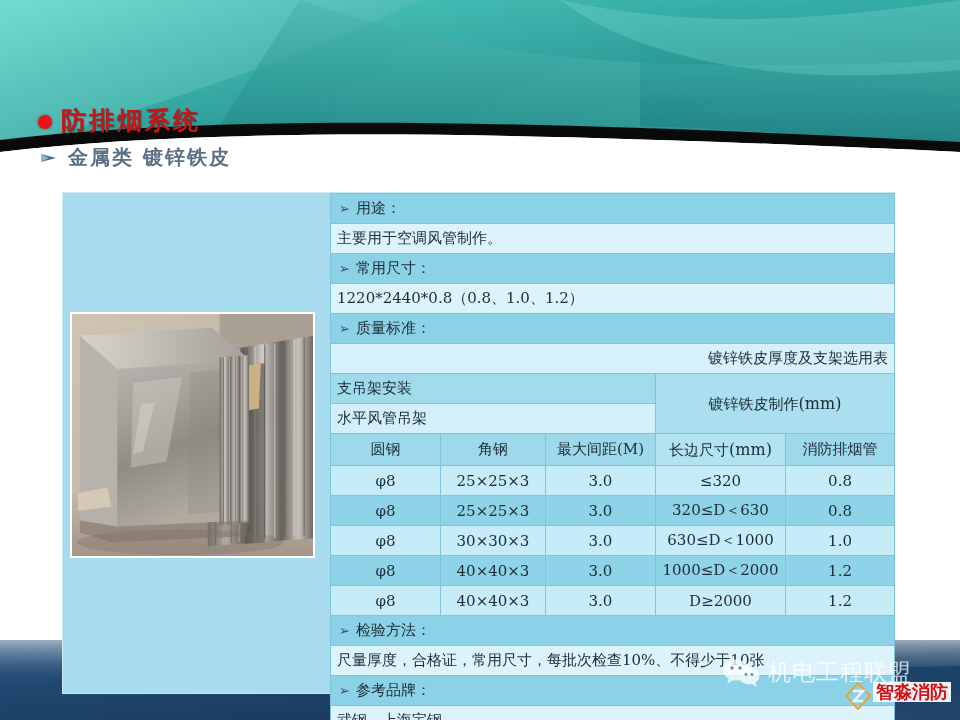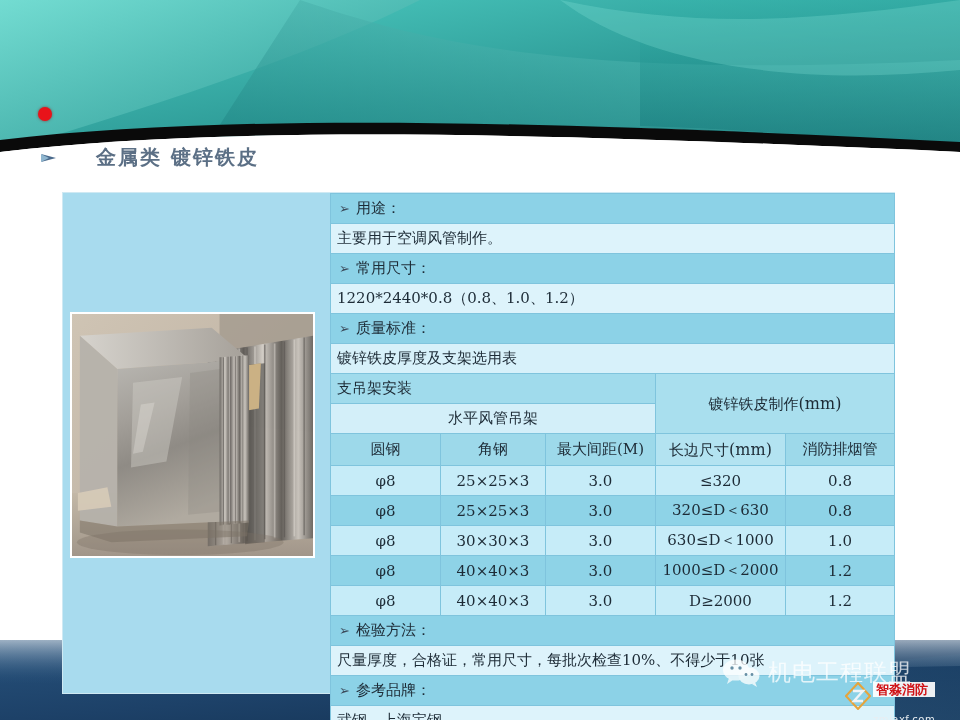--- a/index.html
+++ b/index.html
@@ -71,21 +71,20 @@
     width: 18px; height: 14px;
     flex: 0 0 auto;
   }
   .subtitle-text {
     font-family: "DejaVu Serif", "Liberation Serif", serif;
     font-size: 20px;
     font-weight: bold;
     letter-spacing: 2px;
     color: #5b6f85;
     white-space: nowrap;
-    margin-left: 28px;
   }
 
   
   .panel {
     position: absolute;
     left: 62px;
     top: 192px;
     width: 833px;
     height: 502px;
     background: #a8dbee;
@@ -143,31 +142,31 @@
   td.colhdr {
     background: #9dd9ea;
     text-align: center;
     font-size: 15px;
     height: 32px;
   }
   td.colhdr.alt { background: #b3e3f1; }
   td.center { text-align: center; }
   td.title-cell {
     background: #d7f1fa;
-    text-align: left;
+    text-align: right;
     font-size: 15px;
   }
   td.grp {
     background: #a0dbec;
     text-align: left;
     font-size: 15px;
   }
   td.grp2 {
     background: #d3eff9;
-    text-align: center;
+    text-align: left;
     font-size: 15px;
   }
   td.grp-right {
     background: #a9dfee;
     text-align: center;
     font-size: 15px;
   }
   .bullet {
     display: inline-block;
     width: 13px;
@@ -211,21 +210,21 @@
     position: absolute;
     left: 845px;
     top: 682px;
     display: flex;
     align-items: flex-start;
     gap: 2px;
   }
   .wm-zm-texts { display: flex; flex-direction: column; line-height: 1; }
   .wm-zm-title {
     font-family: "DejaVu Sans", "Liberation Sans", sans-serif;
-    font-size: 13px;
+    font-size: 18px;
     font-weight: bold;
     color: #d01216;
     background: rgba(255,255,255,.92);
     padding: 1px 3px;
     white-space: nowrap;
   }
   .wm-zm-url {
     font-family: "DejaVu Sans", "Liberation Sans", sans-serif;
     font-size: 10px;
     color: #e8eef2;
@@ -272,20 +271,21 @@
       <path d="M560,0 C700,30 820,20 960,0 L960,70 C780,88 640,60 560,0 Z" fill="#86e3d8" opacity=".28"></path>
 
       <path d="M0,140 C240,112 560,122 960,142 L960,152 C560,134 240,124 0,152 Z" fill="#0a0a0a"></path>
 
       <path d="M0,152 C240,124 560,134 960,152 L960,165 H0 Z" fill="#ffffff"></path>
     </svg>
   </div>
 
   <div class="title-row">
     <div class="title-dot"></div>
+    <div class="title-main">防排烟系统</div>
   </div>
 
   <div class="subtitle-row">
     <svg class="subtitle-arrow" viewBox="0 0 18 14">
       <path d="M1,3 L16,7 L1,11 L5,7 Z" fill="#4a6a8c"></path>
       <path d="M1,3 L9,7 L1,11 Z" fill="#8fb6cf"></path>
     </svg>
     <div class="subtitle-text">金属类 镀锌铁皮</div>
   </div>
 

